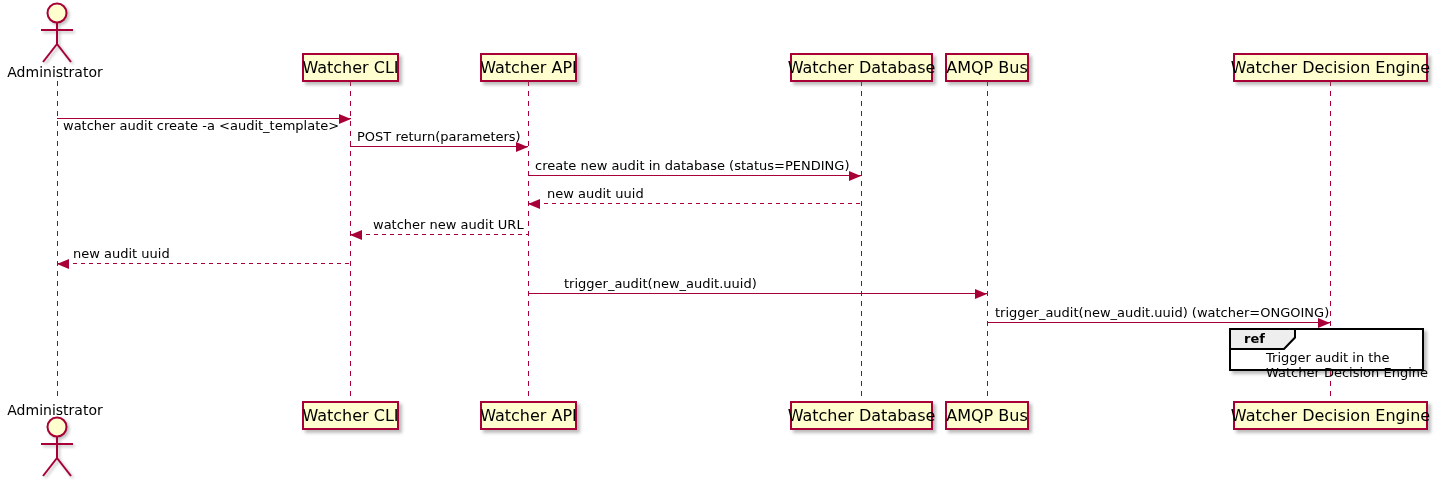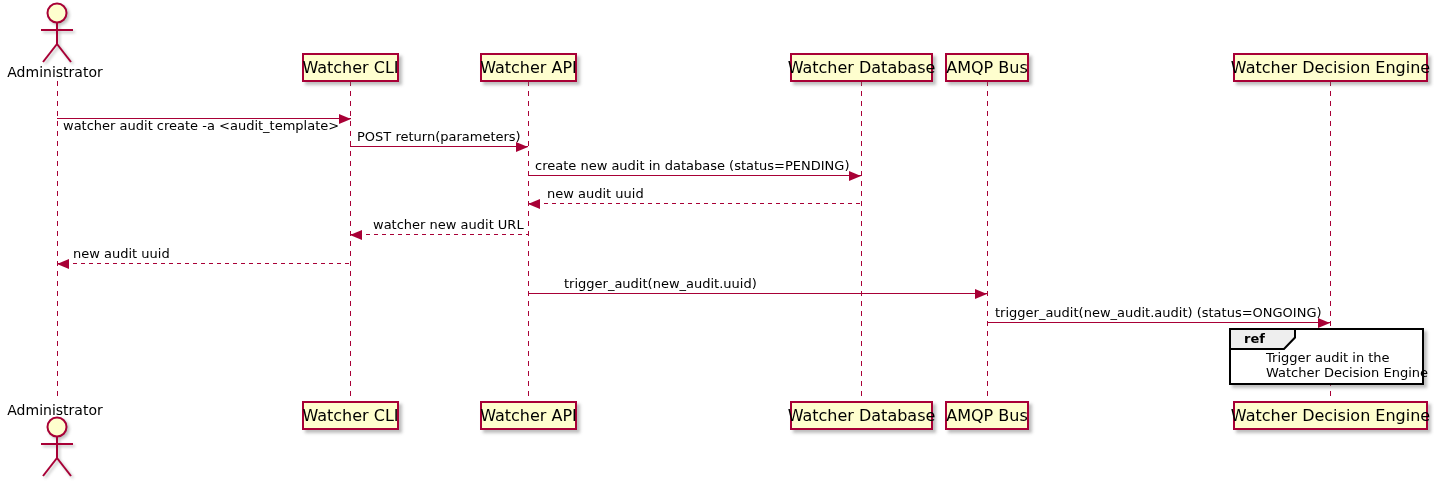--- a/index.html
+++ b/index.html
@@ -48,21 +48,21 @@
   }
   .msg-line{position:absolute;height:1px;z-index:2;}
   .msg-line.solid{background:#A80036;}
   .msg-line.dashed{background:repeating-linear-gradient(to right,#A80036 0 4px,transparent 4px 8px);}
   .arrow{position:absolute;width:0;height:0;z-index:2;}
   .arrow.right{border-top:5px solid transparent;border-bottom:5px solid transparent;border-left:12px solid #A80036;}
   .arrow.left{border-top:5px solid transparent;border-bottom:5px solid transparent;border-right:12px solid #A80036;}
   
   .ref-box{
     position:absolute;
-    left:1229px;top:328px;width:195px;height:57px;
+    left:1229px;top:328px;width:195px;height:43px;
     background:#ffffff;
     border:2px solid #000;
     box-sizing:border-box;
     box-shadow:3px 3px 3px rgba(110,110,110,.45);
     z-index:4;
   }
   .ref-head-svg{position:absolute;left:-2px;top:-2px;}
   .ref-keyword{
     position:absolute;left:13px;top:1px;
     font-size:13px;font-weight:bold;
@@ -120,21 +120,21 @@
   <div class="arrow left" style="left:350px;top:230px"></div>
 
   <div class="msg-label" style="left:73px;top:246px">new audit uuid</div>
   <div class="msg-line dashed" style="left:57px;top:263px;width:294px"></div>
   <div class="arrow left" style="left:57px;top:259px"></div>
 
   <div class="msg-label" style="left:564px;top:276px">trigger_audit(new_audit.uuid)</div>
   <div class="msg-line solid" style="left:528px;top:293px;width:459px"></div>
   <div class="arrow right" style="left:975px;top:289px"></div>
 
-  <div class="msg-label" style="left:995px;top:305px">trigger_audit(new_audit.audit) (status=ONGOING)</div>
+  <div class="msg-label" style="left:995px;top:305px">trigger_audit(new_audit.uuid) (watcher=ONGOING)</div>
   <div class="msg-line solid" style="left:987px;top:322px;width:343px"></div>
   <div class="arrow right" style="left:1318px;top:318px"></div>
 
   <div class="ref-box">
     <svg class="ref-head-svg" width="70" height="22" viewBox="0 0 70 22">
       <path d="M1,1 L66,1 L66,9.5 L55,21 L1,21 Z" fill="#EEEEEE" stroke="#000000" stroke-width="2"></path>
     </svg>
     <div class="ref-keyword">ref</div>
     <div class="ref-body">
       <div>Trigger audit in the</div>

